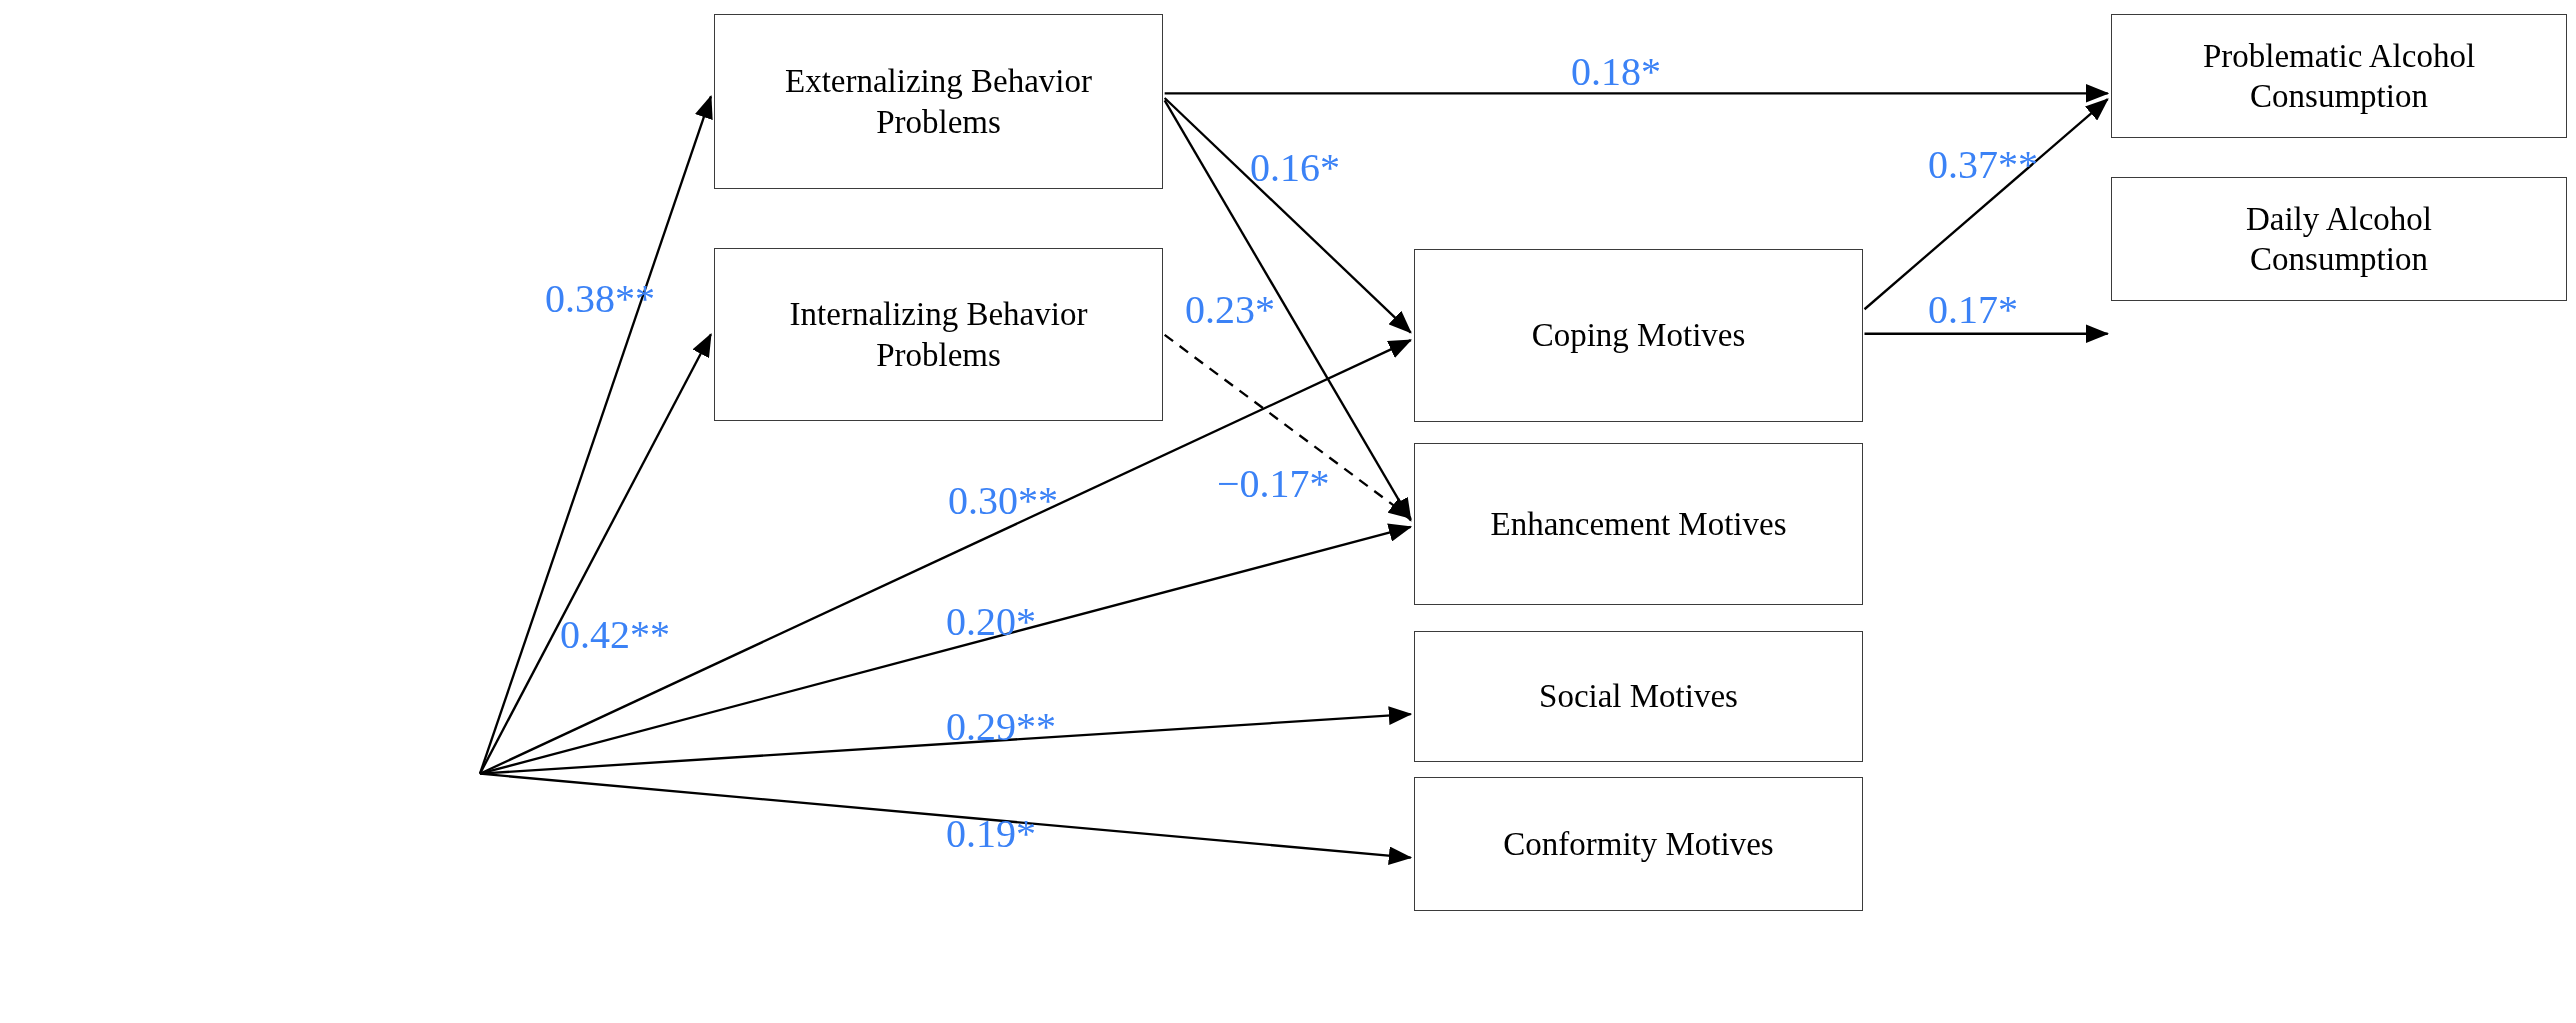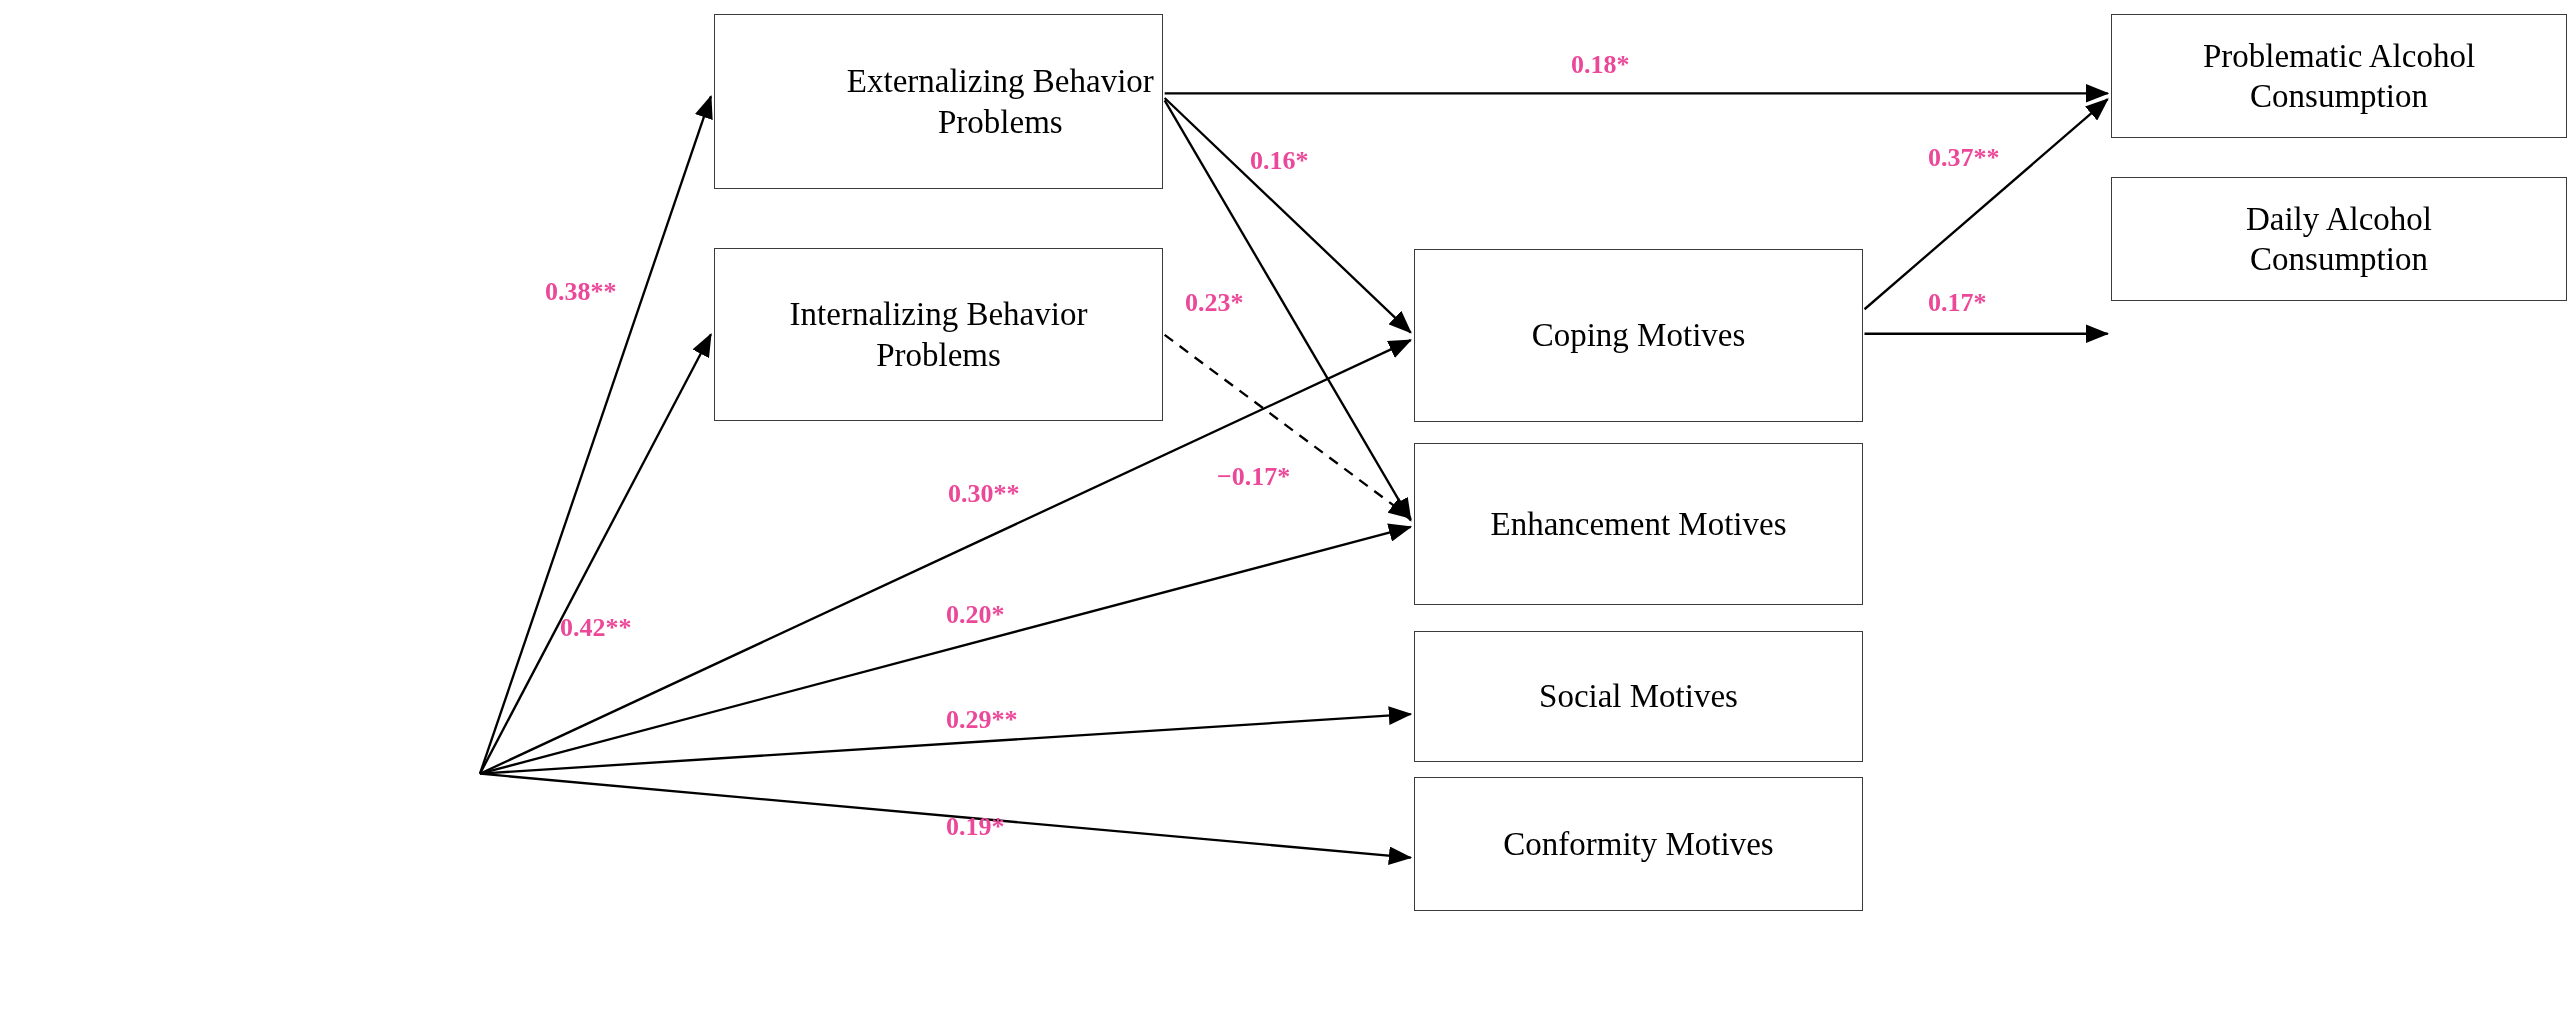--- a/index.html
+++ b/index.html
@@ -36,25 +36,24 @@
     color: #000000;
     font-size: 33px;
     padding: 0 8.2px;
   }
   .node-label {
     display: block;
     white-space: pre-line;
   }
   .edge-label {
     position: absolute;
-    color: #ec4899;
-    font-size: 26px;
+    color: #3b82f6;
+    font-size: 40px;
     white-space: nowrap;
     line-height: 1;
-    font-weight: bold;
   }
 </style>
 </head>
 <body>
 
 <div id="diagram-root">
 
   <svg class="edge-layer" viewBox="0 0 4417 1755" preserveAspectRatio="none">
     <defs>
       <marker id="arrowhead" markerWidth="10" markerHeight="8" refX="9.4" refY="4" orient="auto" markerUnits="strokeWidth">
@@ -70,21 +69,21 @@
         <line x1="823" y1="1326" x2="2419" y2="1470" stroke="#000000" stroke-width="4" marker-end="url(#arrowhead)"></line>
         <line x1="1997" y1="160" x2="3614" y2="160" stroke="#000000" stroke-width="4" marker-end="url(#arrowhead)"></line>
         <line x1="1997" y1="168" x2="2419" y2="570" stroke="#000000" stroke-width="4" marker-end="url(#arrowhead)"></line>
         <line x1="1997" y1="172" x2="2419" y2="892" stroke="#000000" stroke-width="4" marker-end="url(#arrowhead)"></line>
         <line x1="1997" y1="574" x2="2419" y2="888" stroke="#000000" stroke-width="4" marker-end="url(#arrowhead)" stroke-dasharray="18 14"></line>
         <line x1="3197" y1="530" x2="3614" y2="170" stroke="#000000" stroke-width="4" marker-end="url(#arrowhead)"></line>
         <line x1="3197" y1="572" x2="3614" y2="572" stroke="#000000" stroke-width="4" marker-end="url(#arrowhead)"></line>
       </g>
   </svg>
 
-  <div class="node-box" style="left: 714px; top: 14px; width: 449px; height: 175px; border-color: rgb(59, 59, 59); justify-content: flex-end;">
+  <div class="node-box" style="left: 714px; top: 14px; width: 449px; height: 175px; border-color: rgb(59, 59, 59);">
     <span class="node-label">Externalizing Behavior
 Problems</span>
   </div>
   <div class="node-box" style="left: 714px; top: 248px; width: 449px; height: 173px; border-color: rgb(59, 59, 59);">
     <span class="node-label">Internalizing Behavior
 Problems</span>
   </div>
   <div class="node-box" style="left: 1414px; top: 443px; width: 449px; height: 162px; border-color: rgb(59, 59, 59);">
     <span class="node-label">Enhancement Motives</span>
   </div>

